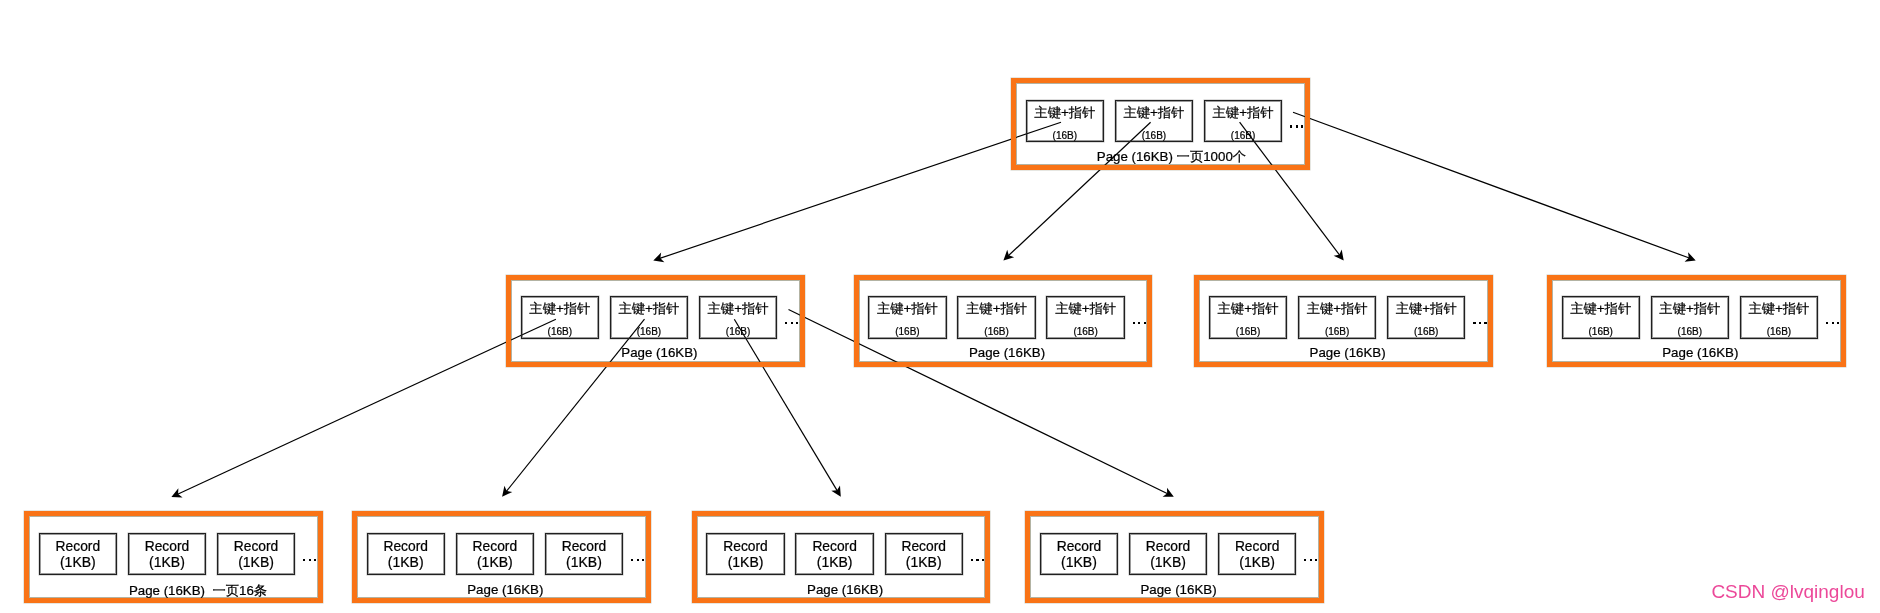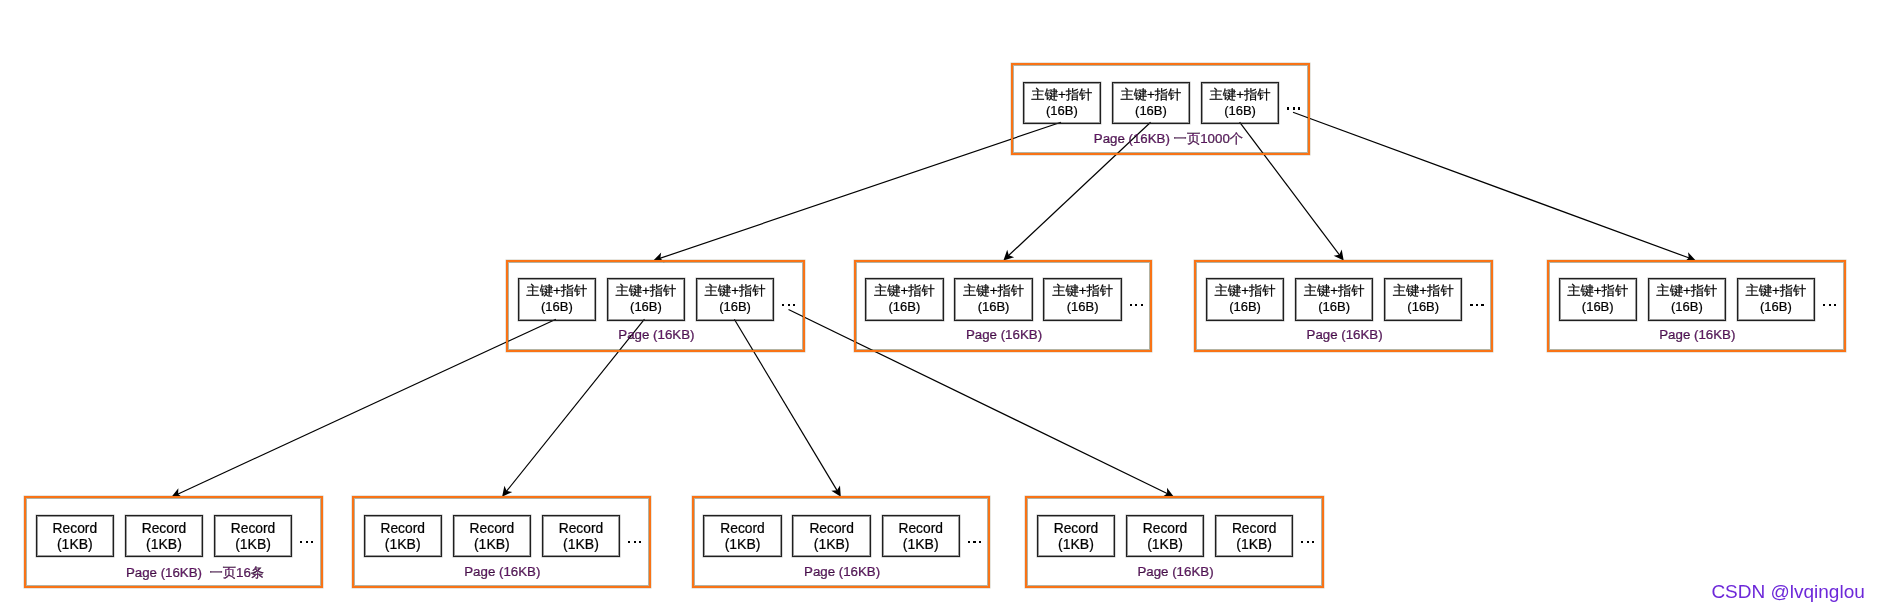--- a/index.html
+++ b/index.html
@@ -3,45 +3,45 @@
 <meta charset="utf-8">
 <title>B+Tree</title>
 <style>
   html,body{margin:0;padding:0;background:#ffffff;}
   body{width:1880px;height:613px;overflow:hidden;position:relative;
        font-family:"Liberation Sans","DejaVu Sans",sans-serif;
        -webkit-font-smoothing:antialiased;}
   #stage{position:absolute;left:0;top:0;width:1880px;height:613px;}
   svg#edges{position:absolute;left:0;top:0;width:1880px;height:613px;
             pointer-events:none;overflow:visible;}
-  .page{position:absolute;box-sizing:border-box;border:2px solid #f97316;
+  .page{position:absolute;box-sizing:border-box;border:5px solid #f97316;
         background:transparent;
         box-shadow:inset 0 0 0 1px rgba(75,74,36,.42),
-                   0 0 0 0.5px rgba(75,74,36,.28);}
+                   0 0 0 0.5px rgba(75,74,36,.28);margin-top:15px;}
   .cell{position:absolute;box-sizing:border-box;border:1px solid #1f1f1f;
         background:transparent;color:#000;-webkit-text-stroke:0.22px #000;
         box-shadow:inset 0 0 0 1px rgba(31,31,31,.45),
                    0 0 0 0.5px rgba(31,31,31,.30);}
   .cell .l1{position:absolute;left:0;width:100%;text-align:center;
             white-space:nowrap;}
   .cell .l2{position:absolute;left:0;width:100%;text-align:center;
             white-space:nowrap;}
   .lvl-root .cell .l1,.lvl-internal .cell .l1{font-size:13.3px;top:3.0px;}
-  .lvl-root .cell .l2,.lvl-internal .cell .l2{font-size:13px;top:20px;}
+  .lvl-root .cell .l2,.lvl-internal .cell .l2{font-size:10px;top:29px;}
   .lvl-leaf .cell .l1{font-size:13.8px;top:5.0px;}
   .lvl-leaf .cell .l2{font-size:14px;top:19.9px;}
   .dots{position:absolute;width:13.2px;height:2.2px;font-size:0;line-height:0;
         color:transparent;}
   .dots i{position:absolute;top:0;width:2.2px;height:2.2px;background:#000;}
   .dots i:nth-child(1){left:0;}
   .dots i:nth-child(2){left:5.5px;}
   .dots i:nth-child(3){left:11.0px;}
-  .plabel{position:absolute;text-align:center;color:#701a75;white-space:pre;
+  .plabel{position:absolute;text-align:center;color:#000000;white-space:pre;
           font-size:13.3px;-webkit-text-stroke:0.22px #000;}
-  .wm{position:absolute;color:#6d28d9;white-space:nowrap;font-size:19px;}
+  .wm{position:absolute;color:#ec4899;white-space:nowrap;font-size:19px;}
 </style>
 </head>
 <body>
 
 <div id="stage">
  <svg id="edges" viewBox="0 0 1880 613" width="1880" height="613">
       <g>
         <line x1="1061" y1="122.2" x2="659.7391032538075" y2="258.41414792659566" stroke="#000000" stroke-width="1.2"></line>
         <path d="M 653.30 260.60 L 661.15 252.60 L 660.31 258.22 L 664.39 262.17 Z" fill="#000000"></path>
       </g>

